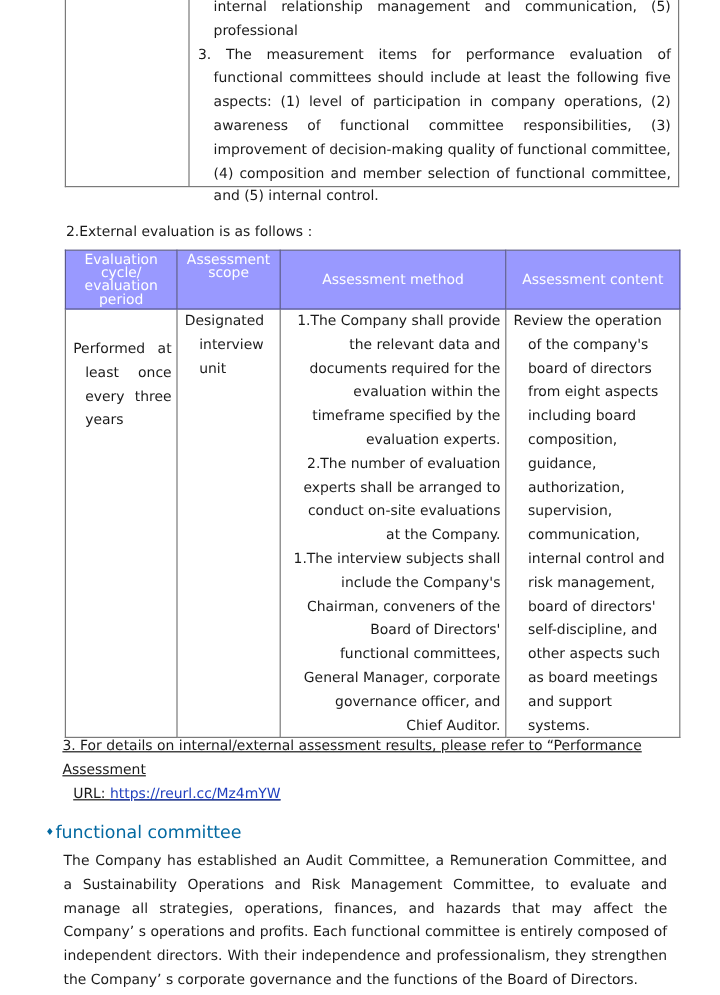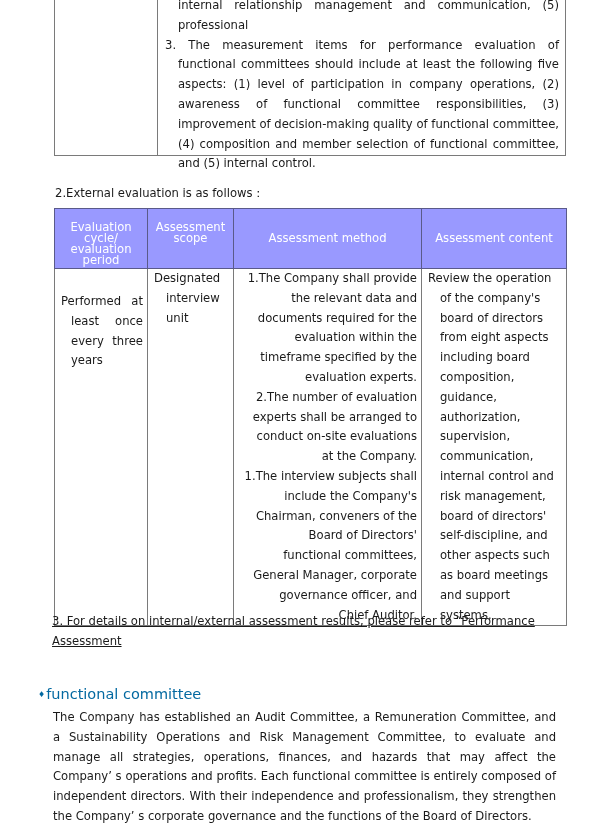--- a/index.html
+++ b/index.html
@@ -32,21 +32,21 @@
   table.ext {
     position: absolute; left: 54px; top: 208px; width: 512px;
     border-collapse: collapse; table-layout: fixed;
     font-size: 11.6px;
   }
   table.ext th {
     background: #9999ff; color: #ffffff; font-weight: normal;
     border: 1px solid #5a5a8a; height: 46px; padding: 0 2px;
     line-height: 11px; vertical-align: middle; text-align: center;
   }
-  table.ext th.top { vertical-align: top; padding-top: 13px; }
+  table.ext th.top { vertical-align: top; padding-top: 2px; }
   table.ext td {
     border: 1px solid #7a7a7a; vertical-align: top;
     line-height: 19.8px; padding: 0 4px 0 6px; height: 354px;
   }
   .justify { text-align: justify; text-align-last: justify; }
   .hang { padding-left: 12px; text-indent: -12px; }
   .list-item { padding-left: 12px; text-indent: -12px; margin: 0; text-align: right; }
 
   .note {
     position: absolute; left: 52px; top: 612px; width: 515px;
@@ -110,19 +110,22 @@
       </td>
       <td>
         <div class="hang">Review the operation of the company's board of directors from eight aspects including board composition, guidance, authorization, supervision, communication, internal control and risk management, board of directors' self-discipline, and other aspects such as board meetings and support systems.</div>
       </td>
     </tr>
   </tbody>
 </table>
 
 <div class="note">
   <div>3. For details on internal/external assessment results, please refer to “Performance Assessment</div>
+  <div class="url-line">
+    <span>URL: </span><a>https://reurl.cc/Mz4mYW</a>
+  </div>
 </div>
 
 <div class="heading">
   <span class="bullet">♦</span><span>functional committee</span>
 </div>
 
 <div class="body-para">The Company has established an Audit Committee, a Remuneration Committee, and a Sustainability Operations and Risk Management Committee, to evaluate and manage all strategies, operations, finances, and hazards that may affect the Company’ s operations and profits. Each functional committee is entirely composed of independent directors. With their independence and professionalism, they strengthen the Company’ s corporate governance and the functions of the Board of Directors.</div>
 
 </body></html>

